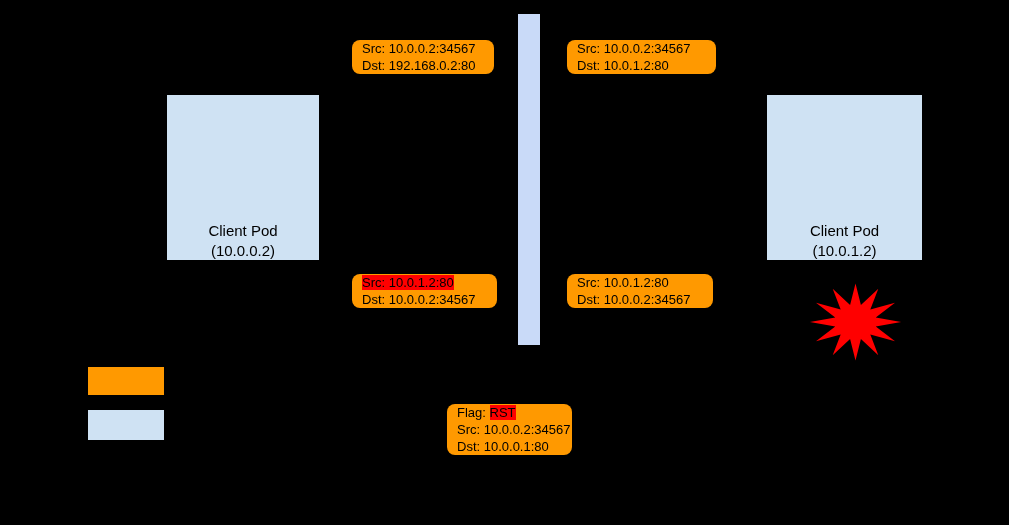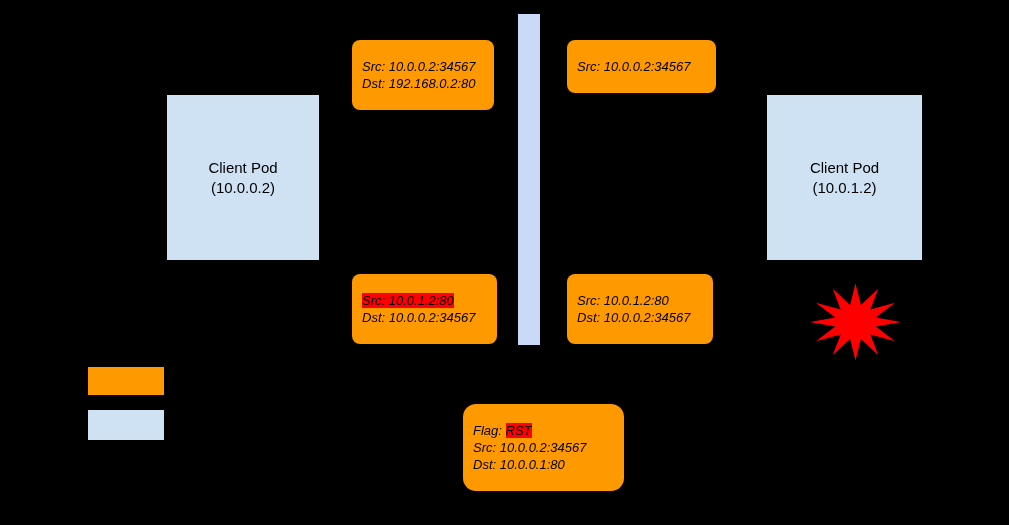--- a/index.html
+++ b/index.html
@@ -23,45 +23,44 @@
     top: 14px;
     width: 22px;
     height: 331px;
     background: #c9daf8;
   }
   
   .pod {
     position: absolute;
     background: #cfe2f3;
     display: flex;
-    align-items: center;
+    align-items: flex-end;
     justify-content: center;
     text-align: center;
     font-size: 15px;
     line-height: 1.3;
   }
   #client-pod { left: 167px; top: 95px; width: 152px; height: 165px; }
   #server-pod { left: 767px; top: 95px; width: 155px; height: 165px; }
   
   .packet {
     position: absolute;
     background: #ff9900;
     border-radius: 8px;
-    padding: 18px 10px;
+    padding: 0 10px;
     font-size: 13px;
     line-height: 17px;
     box-sizing: border-box;
     white-space: nowrap;
-    font-style: italic;
   }
   #pkt-top-left     { left: 352px; top: 40px;  width: 142px; }
   #pkt-top-right    { left: 567px; top: 40px;  width: 149px; }
   #pkt-bottom-left  { left: 352px; top: 274px; width: 145px; }
   #pkt-bottom-right { left: 567px; top: 274px; width: 146px; }
-  #pkt-rst          { left: 463px; top: 404px; width: 161px; border-radius: 13px; }
+  #pkt-rst          { left: 447px; top: 404px; width: 125px; }
   .hl {
     background: #ff0000;
   }
   
   .swatch { position: absolute; }
   #legend-orange { left: 88px; top: 367px; width: 76px; height: 28px; background: #ff9900; }
   #legend-blue   { left: 88px; top: 410px; width: 76px; height: 30px; background: #cfe2f3; }
   
   #explosion {
     position: absolute;
@@ -90,20 +89,21 @@
     </div>
   </div>
 
   <div class="packet" id="pkt-top-left">
     <div>Src: 10.0.0.2:34567</div>
     <div>Dst: 192.168.0.2:80</div>
   </div>
 
   <div class="packet" id="pkt-top-right">
     <div>Src: 10.0.0.2:34567</div>
+    <div>Dst: 10.0.1.2:80</div>
   </div>
 
   <div class="packet" id="pkt-bottom-left">
     <div><span class="hl">Src: 10.0.1.2:80</span></div>
     <div>Dst: 10.0.0.2:34567</div>
   </div>
 
   <div class="packet" id="pkt-bottom-right">
     <div>Src: 10.0.1.2:80</div>
     <div>Dst: 10.0.0.2:34567</div>

